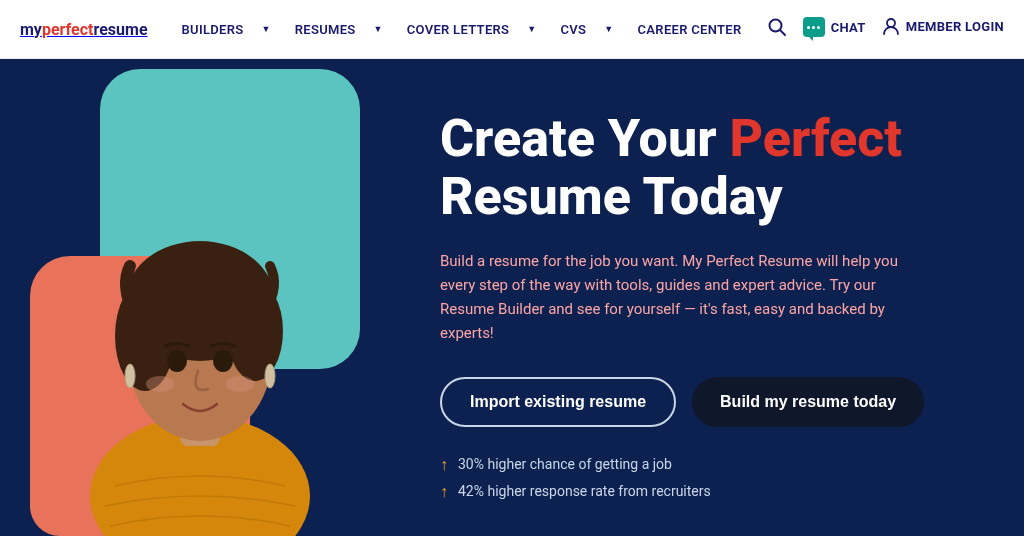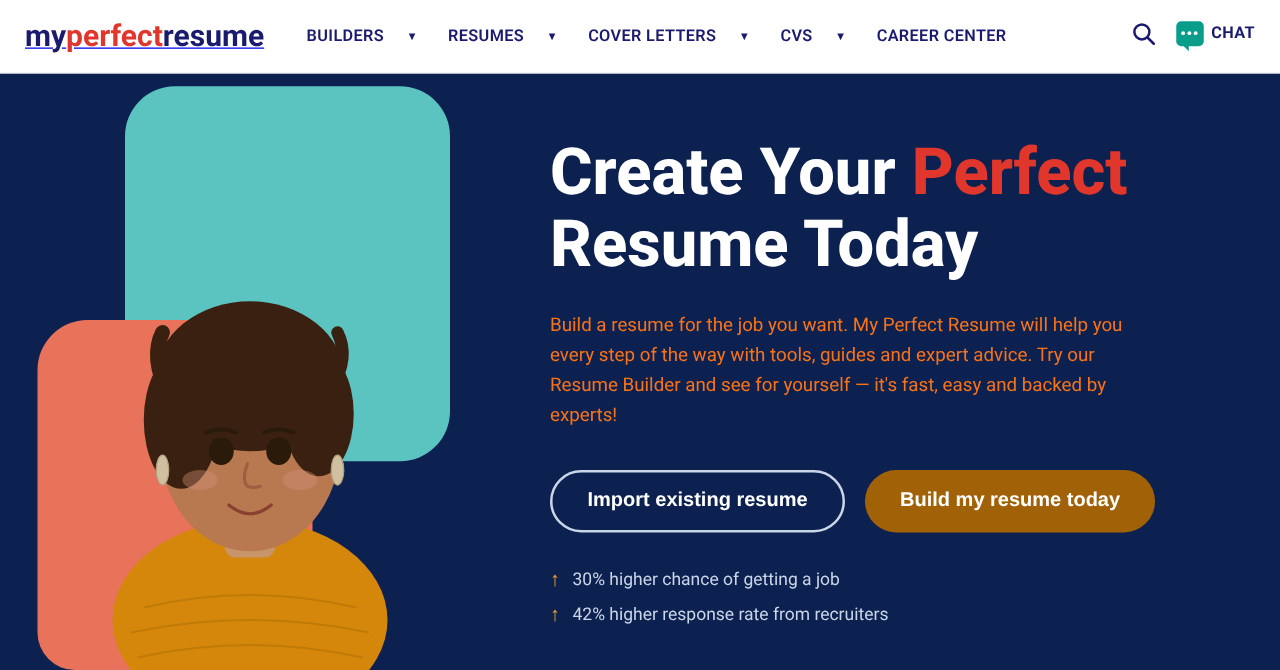--- a/index.html
+++ b/index.html
@@ -15,21 +15,21 @@
     nav {
       display: flex;
       align-items: center;
       height: 59px;
       background: #ffffff;
       border-bottom: 1px solid #e8e8e8;
       padding: 0 20px;
       gap: 0;
     }
     .logo {
-      font-size: 24px;
+      font-size: 16px;
       font-weight: 700;
       text-decoration: none;
       margin-right: 24px;
       white-space: nowrap;
     }
     .logo-my { color: #1a1a6e; }
     .logo-perfect { color: #e0362c; }
     .logo-resume { color: #1a1a6e; }
 
     .nav-links {
@@ -190,21 +190,21 @@
     .hero-title {
       font-size: 52px;
       font-weight: 800;
       color: #ffffff;
       line-height: 1.1;
       margin-bottom: 24px;
     }
     .hero-title-accent { color: #e0362c; }
     .hero-description {
       font-size: 15px;
-      color: #f97316;
+      color: #fca5a5;
       line-height: 1.6;
       max-width: 480px;
       margin-bottom: 32px;
     }
     .hero-buttons {
       display: flex;
       gap: 16px;
       margin-bottom: 28px;
     }
     .btn-import {
@@ -215,21 +215,21 @@
       color: #ffffff;
       font-size: 16px;
       font-weight: 600;
       cursor: pointer;
       white-space: nowrap;
     }
     .btn-build {
       padding: 14px 28px;
       border: none;
       border-radius: 30px;
-      background: #a16207;
+      background: #0f172a;
       color: #ffffff;
       font-size: 16px;
       font-weight: 600;
       cursor: pointer;
       white-space: nowrap;
     }
 
     .hero-stats {
       display: flex;
       flex-direction: column;
@@ -289,20 +289,27 @@
     <div class="nav-chat">
       <div class="chat-icon">
         <div class="chat-icon-dots">
           <div class="chat-icon-dot"></div>
           <div class="chat-icon-dot"></div>
           <div class="chat-icon-dot"></div>
         </div>
       </div>
       <span>CHAT</span>
     </div>
+    <div class="nav-member">
+      <svg class="member-icon" viewBox="0 0 18 18" fill="none">
+        <circle cx="9" cy="6" r="4" stroke="#1a1a6e" stroke-width="1.8"></circle>
+        <path d="M2 17c0-3.866 3.134-7 7-7s7 3.134 7 7" stroke="#1a1a6e" stroke-width="1.8" stroke-linecap="round"></path>
+      </svg>
+      <span>MEMBER LOGIN</span>
+    </div>
   </div>
 </nav>
 
 <section class="hero">
 
   <div class="hero-image-area">
     <div class="hero-bg-shapes">
       <div class="shape-teal"></div>
       <div class="shape-coral"></div>
     </div>

